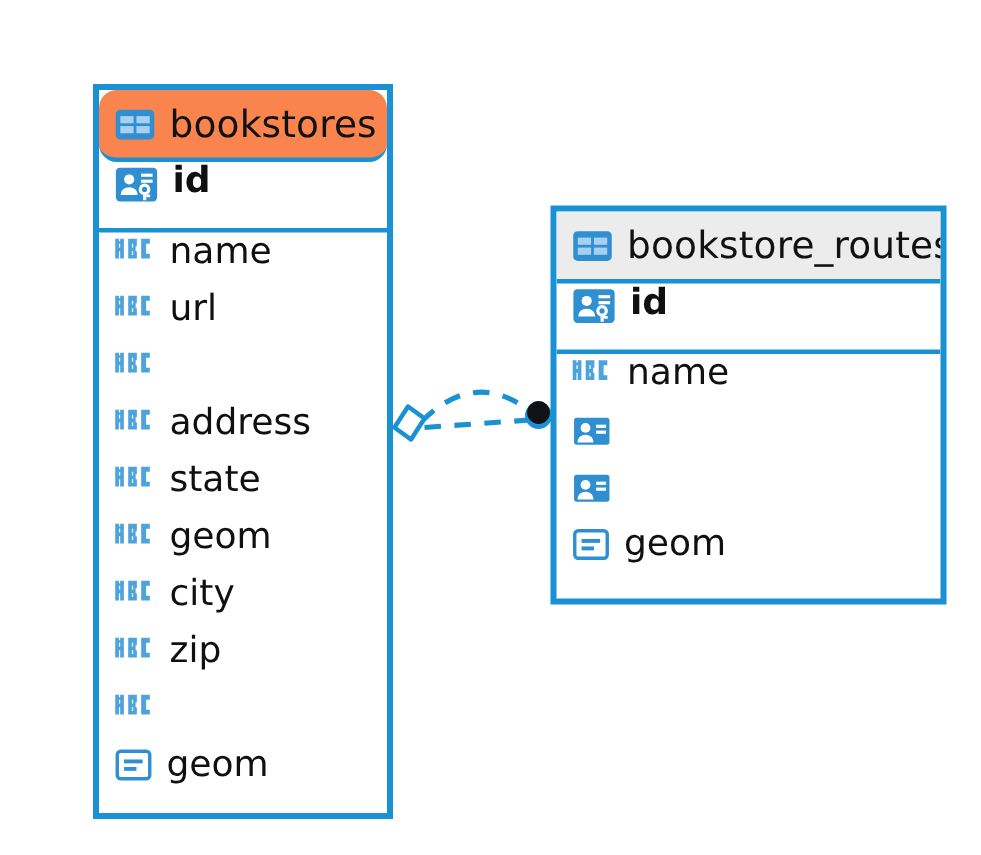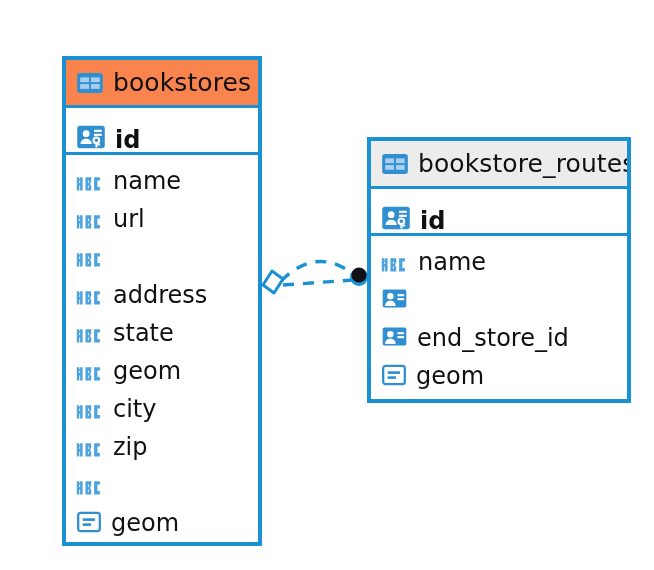--- a/index.html
+++ b/index.html
@@ -34,38 +34,38 @@
 
   .entity-header {
     box-sizing: border-box;
     display: flex;
     align-items: center;
     gap: 9px;
     padding: 0 10px;
     height: 48px;
     border-bottom: 3px solid #1a91d2;
   }
-  .entity-header.accent-orange { background: #f9844e; }
+  .entity-header.accent-orange { background: #f9844e; border-radius: 12px; }
   .entity-header.accent-gray   { background: #ececec; }
 
   .entity-title {
     font-size: 25px;
     color: #111111;
     letter-spacing: 0.1px;
     white-space: nowrap;
     line-height: 1;
   }
 
   
   .field-list { display: block; }
 
   .field-row {
     box-sizing: border-box;
     display: flex;
-    align-items: flex-end;
+    align-items: flex-start;
     gap: 9px;
     padding: 0 10px;
     height: 38px;
   }
   .field-row.key-row {
     height: 47px;
     border-bottom: 3px solid #1a91d2;
   }
   .field-name {
     font-size: 24px;
@@ -310,21 +310,20 @@
       <div class="field-row">
         <span class="icon icon-fk">
           <svg viewBox="0 0 24 24" width="27" height="27" aria-hidden="true">
             <rect x="1.5" y="4" width="21" height="16" rx="1.6" fill="#2f8fd0"></rect>
             <circle cx="8.3" cy="10" r="2.9" fill="#ffffff"></circle>
             <path d="M3.6 18.6c0-2.8 2.1-4.5 4.7-4.5s4.7 1.7 4.7 4.5z" fill="#ffffff"></path>
             <rect x="14.6" y="8.1" width="5.9" height="1.9" fill="#ffffff"></rect>
             <rect x="14.6" y="11.6" width="5.9" height="1.9" fill="#ffffff"></rect>
           </svg>
         </span>
-        <span class="field-name">end_store_id</span>
       </div>
 
       <div class="field-row">
         <span class="icon icon-geom">
           <svg viewBox="0 0 24 24" width="26" height="26" aria-hidden="true">
             <rect x="2" y="3.5" width="20" height="17" rx="2.2" fill="none" stroke="#2f8fd0" stroke-width="2.1"></rect>
             <rect x="6.2" y="8.6" width="11.4" height="2.4" fill="#2f8fd0"></rect>
             <rect x="6.2" y="13.2" width="7.6" height="2.4" fill="#2f8fd0"></rect>
           </svg>
         </span>

